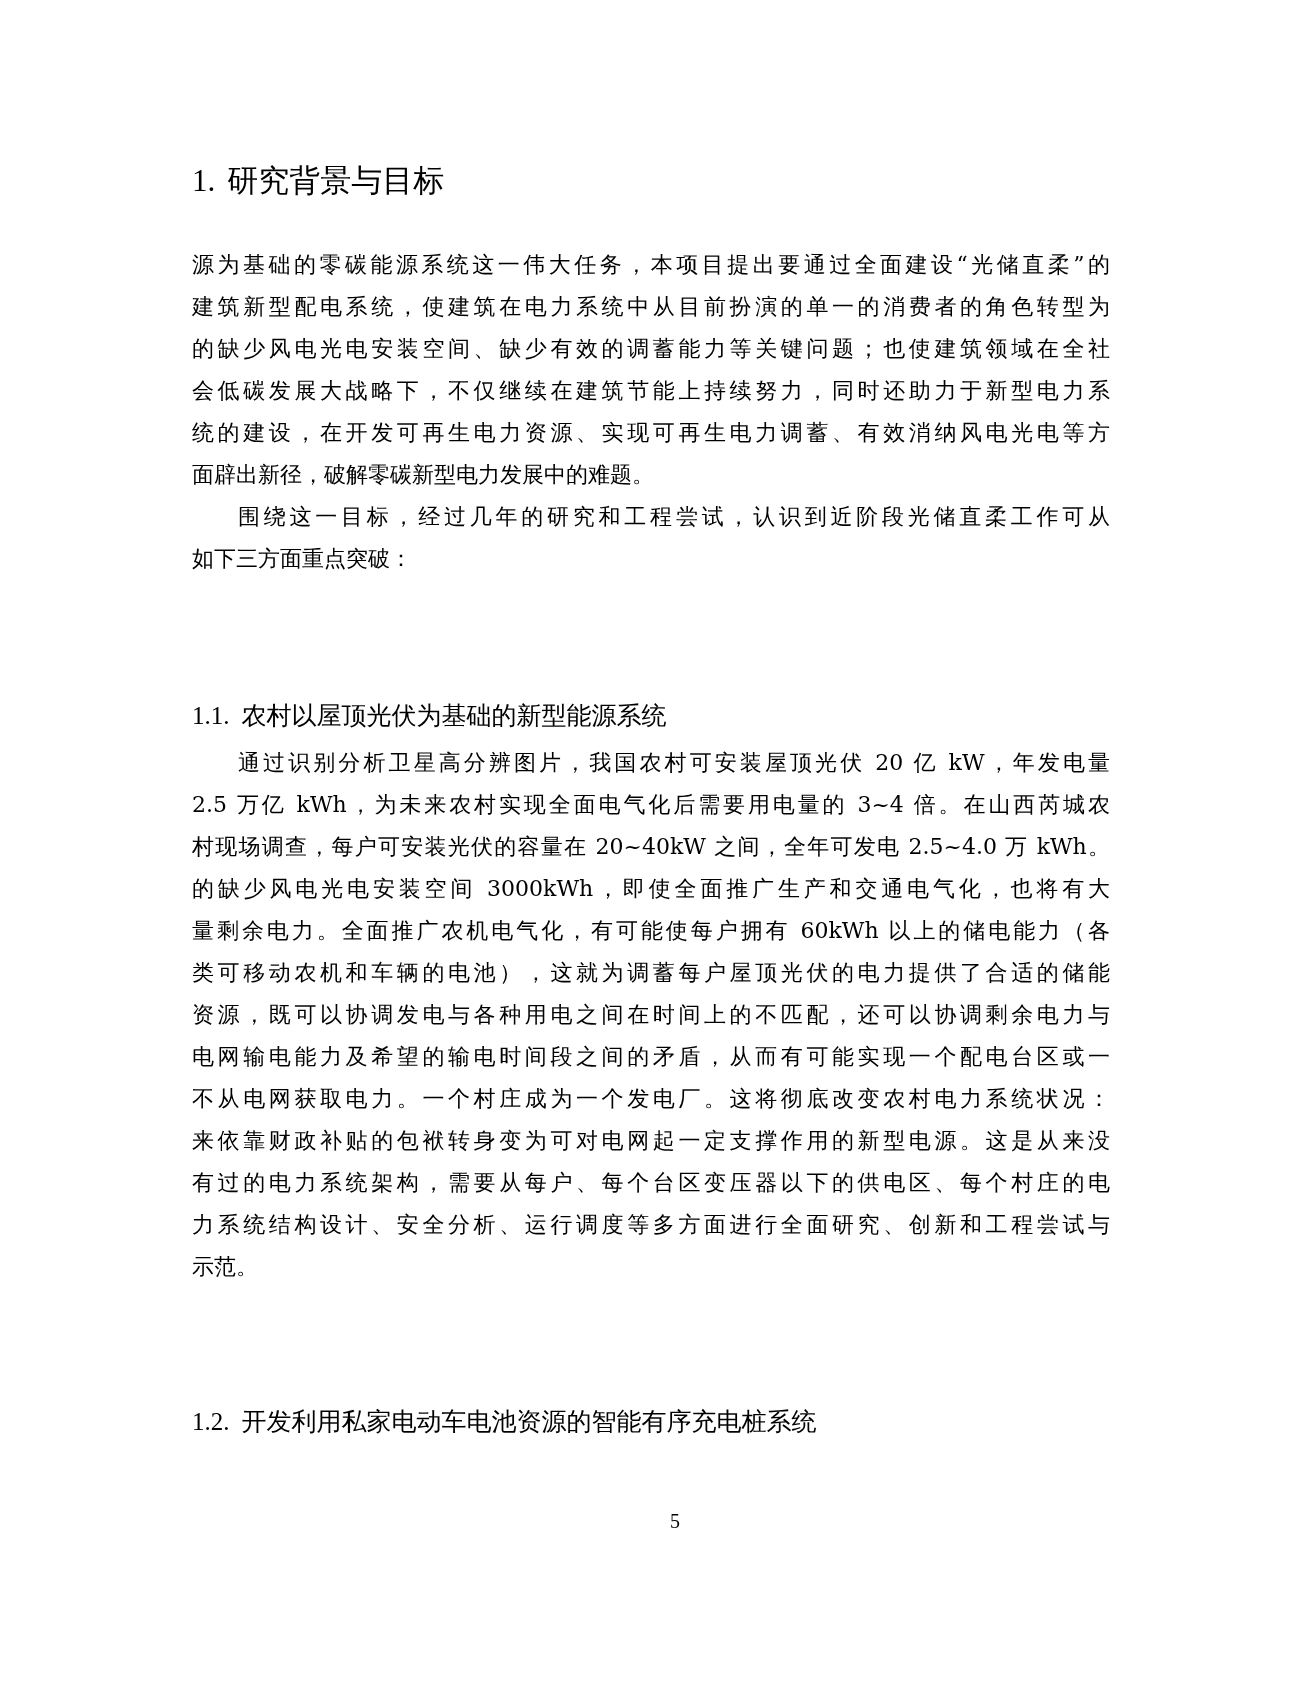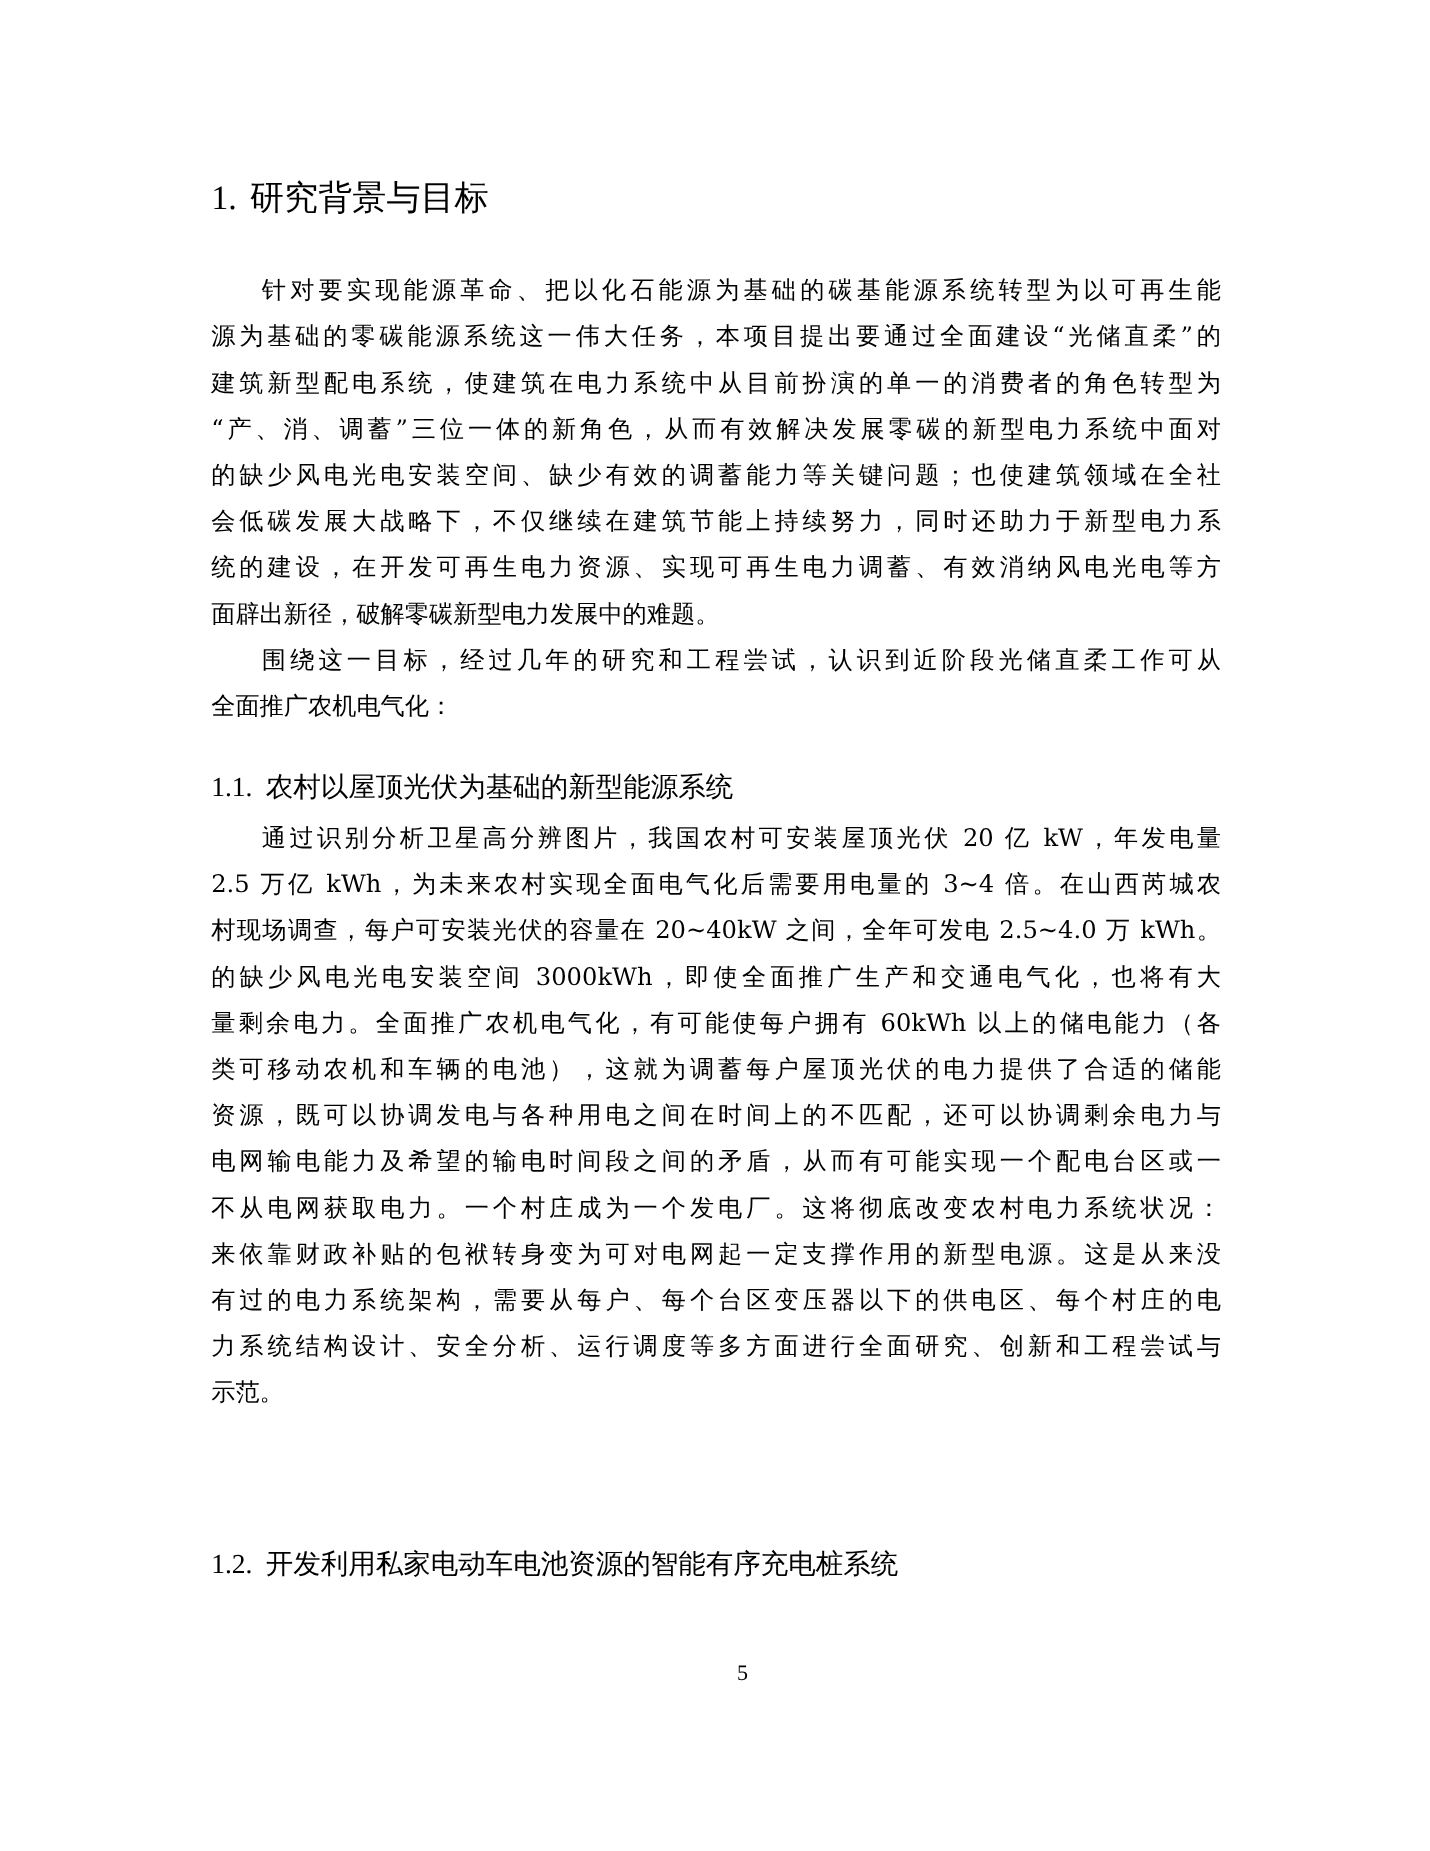--- a/index.html
+++ b/index.html
@@ -23,30 +23,28 @@
 </head>
 <body>
 
 <div class="page">
 
   <div class="h1">
     <span class="num">1.</span><span>研究背景与目标</span>
   </div>
 
   <div class="para" style="top:244px;">
-    <div class="line indent">针对要实现能源革命、把以化石能源为基础的碳基能源系统转型为以可再生能</div>
     <div class="line">源为基础的零碳能源系统这一伟大任务，本项目提出要通过全面建设“光储直柔”的</div>
     <div class="line">建筑新型配电系统，使建筑在电力系统中从目前扮演的单一的消费者的角色转型为</div>
-    <div class="line">“产、消、调蓄”三位一体的新角色，从而有效解决发展零碳的新型电力系统中面对</div>
     <div class="line">的缺少风电光电安装空间、缺少有效的调蓄能力等关键问题；也使建筑领域在全社</div>
     <div class="line">会低碳发展大战略下，不仅继续在建筑节能上持续努力，同时还助力于新型电力系</div>
     <div class="line">统的建设，在开发可再生电力资源、实现可再生电力调蓄、有效消纳风电光电等方</div>
     <div class="line last">面辟出新径，破解零碳新型电力发展中的难题。</div>
     <div class="line indent">围绕这一目标，经过几年的研究和工程尝试，认识到近阶段光储直柔工作可从</div>
-    <div class="line last">全面推广农机电气化：</div>
+    <div class="line last">如下三方面重点突破：</div>
   </div>
 
   <div class="h2" style="top:694px;">
     <span class="num">1.1.</span><span>农村以屋顶光伏为基础的新型能源系统</span>
   </div>
 
   <div class="para" style="top:742px;">
     <div class="line indent">通过识别分析卫星高分辨图片，我国农村可安装屋顶光伏 20 亿 kW，年发电量</div>
     <div class="line">2.5 万亿 kWh，为未来农村实现全面电气化后需要用电量的 3~4 倍。在山西芮城农</div>
     <div class="line">村现场调查，每户可安装光伏的容量在 20~40kW 之间，全年可发电 2.5~4.0 万 kWh。</div>

